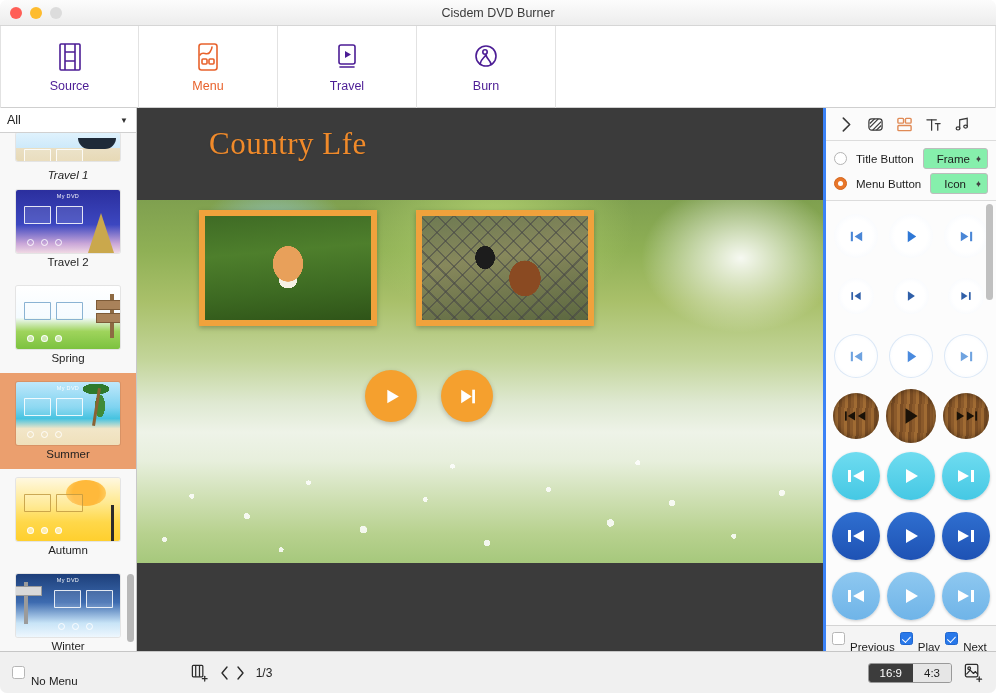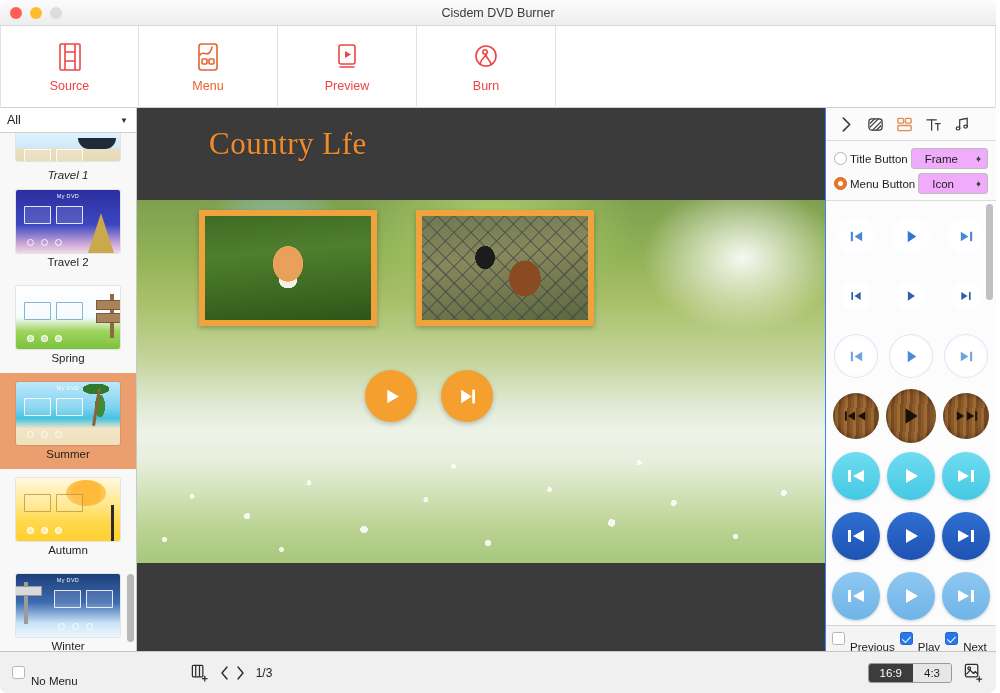--- a/index.html
+++ b/index.html
@@ -44,21 +44,21 @@
     background: #ffffff;
     border-bottom: 1px solid #cfcfcf;
     display: flex;
   }
   .tb-item {
     width: 139px; height: 82px;
     display: flex; flex-direction: column;
     align-items: center; justify-content: center;
     gap: 7px;
     border-right: 1px solid #e2e2e2;
-    color: #ef4444;
+    color: #4c1d95;
     cursor: pointer;
   }
   .tb-item:first-child { border-left: 1px solid #e2e2e2; }
   .tb-item.active { color: #e8622c; }
   .tb-item .lbl { font-size: 12.5px; }
   .tb-rest { flex: 1; border-left: 0; }
 
   
   .body { flex: 1; display: flex; min-height: 0; }
 
@@ -186,21 +186,21 @@
   .sb-thumb {
     position: absolute; left: 0; width: 7px; border-radius: 4px;
     background: #b8b8b8;
   }
 
   
   .preview-wrap {
     flex: 1; min-width: 0;
     background: #14532d;
     position: relative; overflow: hidden;
-    border-right: 1px solid #3b82f6;
+    border-right: 3px solid #3b82f6;
   }
   .letterbox { position: absolute; left: 0; right: 0; background: #3b3b3b; z-index: 3; }
   .lb-top { top: 0; height: 92px; }
   .lb-bot { bottom: 0; height: 88px; }
   .stage {
     position: absolute; left: 0; right: 0; top: 92px; bottom: 88px;
     overflow: hidden;
     background:
       radial-gradient(ellipse 160px 120px at 88% 16%, rgba(255,255,255,.92) 0%, rgba(255,255,255,0) 62%),
       radial-gradient(ellipse 120px 100px at 20% 12%, rgba(150,205,235,.85) 0%, rgba(150,205,235,0) 65%),
@@ -288,36 +288,36 @@
     color: #3a3a3a; cursor: pointer;
   }
   .rp-tab.active { color: #e08a55; }
 
   .rp-opts {
     flex: 0 0 57px;
     padding: 5px 0 4px 8px;
     border-bottom: 1px solid #dcdcdc;
     background: #fbfbfb;
   }
-  .opt-row { display: flex; align-items: center; height: 25px; gap: 3px; }
+  .opt-row { display: flex; align-items: center; height: 25px; gap: 9px; }
   .radio {
     width: 13px; height: 13px; border-radius: 50%;
     border: 1px solid #b4b4b4; background: #fff;
     flex: 0 0 13px; cursor: pointer;
     display: flex; align-items: center; justify-content: center;
   }
   .radio.on { background: #e8762a; border-color: #d4661c; }
   .radio.on::after {
     content: ""; width: 5px; height: 5px; border-radius: 50%; background: #fff;
   }
   .opt-lbl { font-size: 11.5px; color: #1e1e1e; white-space: nowrap; }
   .stepper {
     margin-left: auto; margin-right: 8px;
     width: 78px; height: 21px;
-    background: #f0abfc; border: 1px solid #bdbdbd; border-radius: 3px;
+    background: #86efac; border: 1px solid #bdbdbd; border-radius: 3px;
     display: flex; align-items: center;
     padding: 0 4px; position: relative;
     font-size: 11.5px; color: #1c1c1c;
     cursor: pointer;
   }
   .stepper .sv { padding-left: 9px; }
   .stepper .ar {
     position: absolute; right: 5px; top: 50%; transform: translateY(-50%);
     display: flex; flex-direction: column; gap: 2px; line-height: 0;
     color: #444; font-size: 7px;
@@ -437,21 +437,21 @@
       <span class="lbl">Menu</span>
     </div>
     <div class="tb-item">
       <span>
         <svg width="26" height="30" viewBox="0 0 26 30" fill="none" stroke="currentColor" stroke-width="1.6">
           <rect x="5" y="3" width="16" height="19" rx="2"></rect>
           <path d="M11 9l6 3.5-6 3.5z" fill="currentColor" stroke="none"></path>
           <line x1="6" y1="25" x2="20" y2="25" stroke-linecap="round"></line>
         </svg>
       </span>
-      <span class="lbl">Preview</span>
+      <span class="lbl">Travel</span>
     </div>
     <div class="tb-item">
       <span>
         <svg width="26" height="30" viewBox="0 0 26 30" fill="none" stroke="currentColor" stroke-width="1.6">
           <circle cx="13" cy="14" r="10"></circle>
           <circle cx="12" cy="10" r="2.2"></circle>
           <path d="M7 22c1-5 4-6 6-9 1 4 4 5 5 9" stroke-linecap="round"></path>
         </svg>
       </span>
       <span class="lbl">Burn</span>

